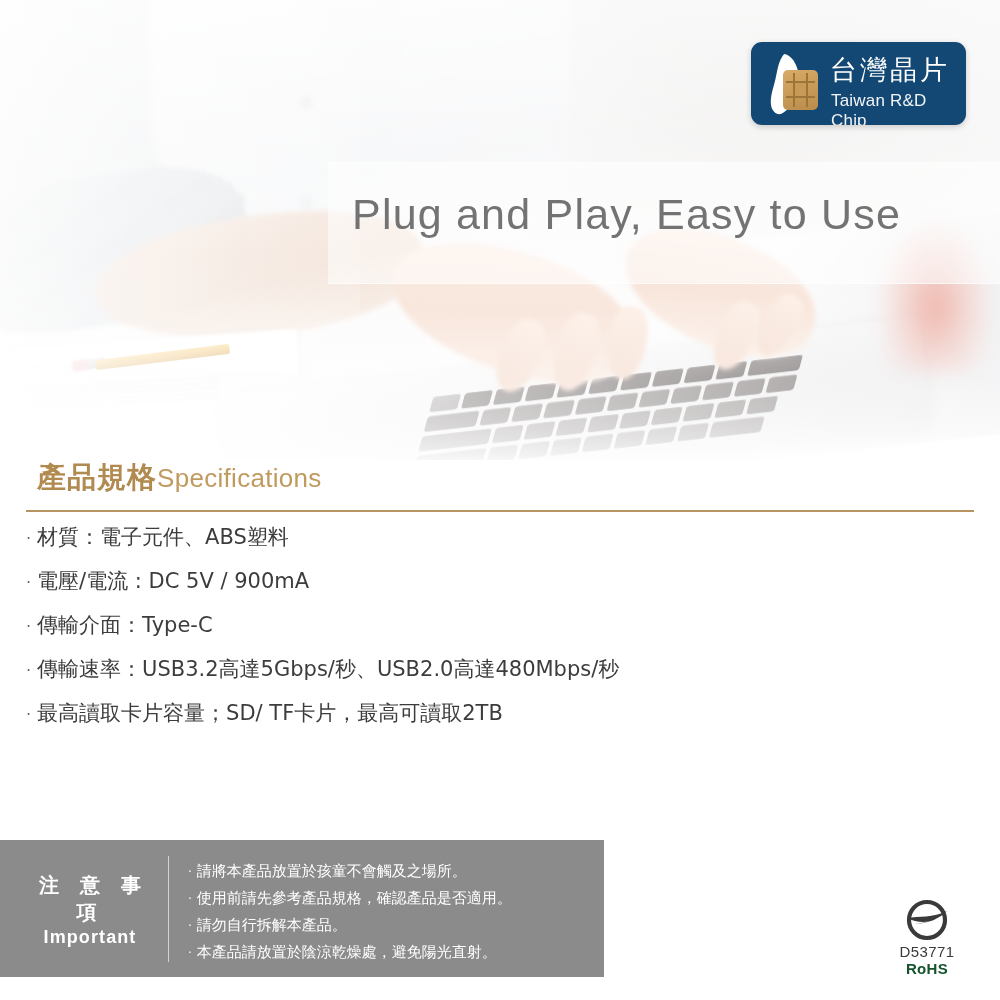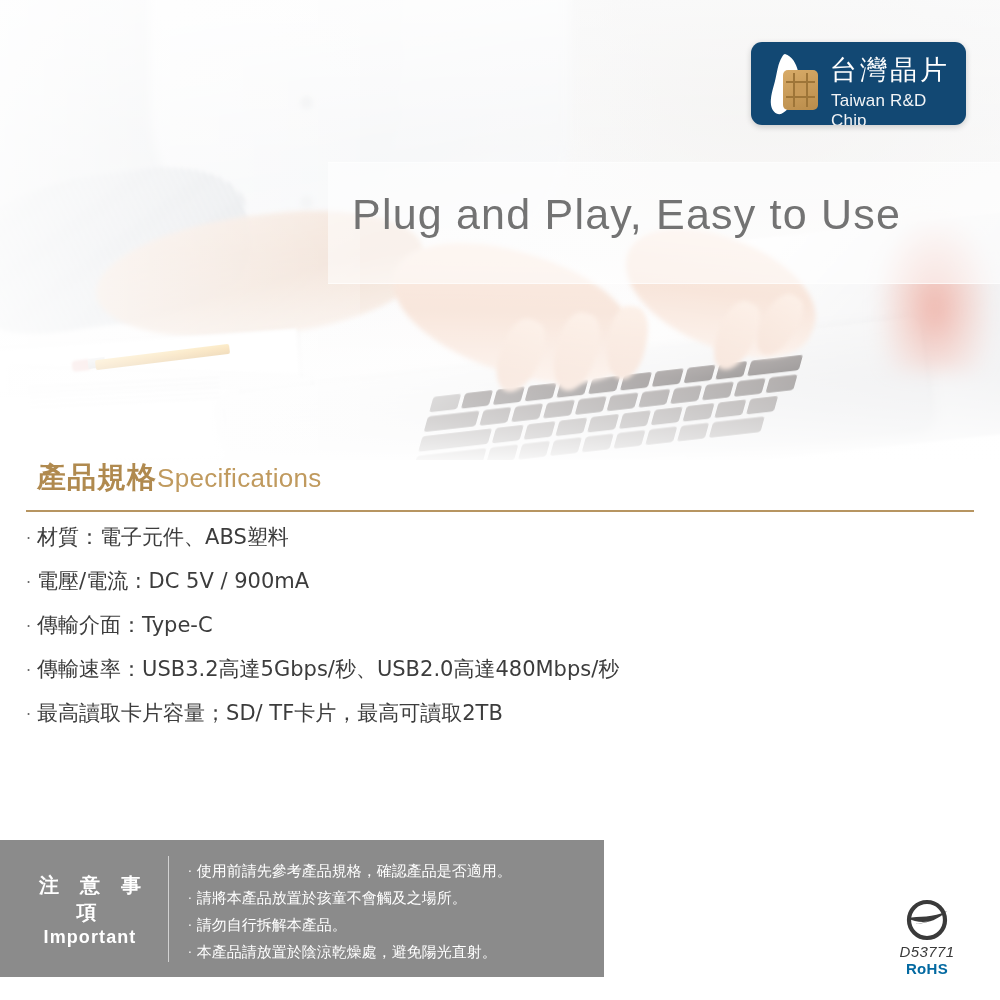--- a/index.html
+++ b/index.html
@@ -270,24 +270,24 @@
   .notice-list li {
     font-size:15px; color:#ffffff; line-height:26px; white-space:nowrap;
     font-family:"DejaVu Sans","Liberation Sans",sans-serif;
   }
   .notice-list li .dot { font-size:12px; margin-right:5px; }
 
   
   .rohs { position:absolute; left:877px; top:898px; width:100px; text-align:center; }
   .rohs svg { display:block; margin:0 auto; }
   .rohs .code {
-    font-size:15px; color:#3a3a3a; letter-spacing:.4px; margin-top:1px;font-style:italic;
+    font-size:15px; color:#3a3a3a; letter-spacing:.4px; margin-top:1px;
   }
   .rohs .lbl {
-    font-size:15px; color:#0369a1; font-weight:700; letter-spacing:.3px;
+    font-size:15px; color:#14532d; font-weight:700; letter-spacing:.3px;
   }
 </style>
 </head>
 <body>
 
 <div class="hero">
   <div class="photo">
     <div class="bg-wash"></div>
     <div class="shirt"></div>
     <div class="shirt2"></div>
@@ -405,22 +405,22 @@
   <li><span class="dot">·</span><span>最高讀取卡片容量；SD/ TF卡片，最高可讀取2TB</span></li>
 </ul>
 
 <div class="notice">
   <div class="notice-label">
     <span class="cn">注 意 事 項</span>
     <span class="en">Important</span>
   </div>
   <div class="notice-divider"></div>
   <ul class="notice-list">
+    <li><span class="dot">·</span><span>請將本產品放置於孩童不會觸及之場所。</span></li>
     <li><span class="dot">·</span><span>使用前請先參考產品規格，確認產品是否適用。</span></li>
-    <li><span class="dot">·</span><span>請將本產品放置於孩童不會觸及之場所。</span></li>
     <li><span class="dot">·</span><span>請勿自行拆解本產品。</span></li>
     <li><span class="dot">·</span><span>本產品請放置於陰涼乾燥處，避免陽光直射。</span></li>
   </ul>
 </div>
 
 <div class="rohs">
   <svg width="56" height="44" viewBox="0 0 56 44">
     <circle cx="28" cy="22" r="18" fill="none" stroke="#3a3a3a" stroke-width="4.2"></circle>
     <path d="M8 20 C20 18 34 20 48 13 C40 21 30 25 16 26 C22 25 30 24 38 21 C28 25 18 25 8 20 Z" fill="#3a3a3a"></path>
   </svg>

